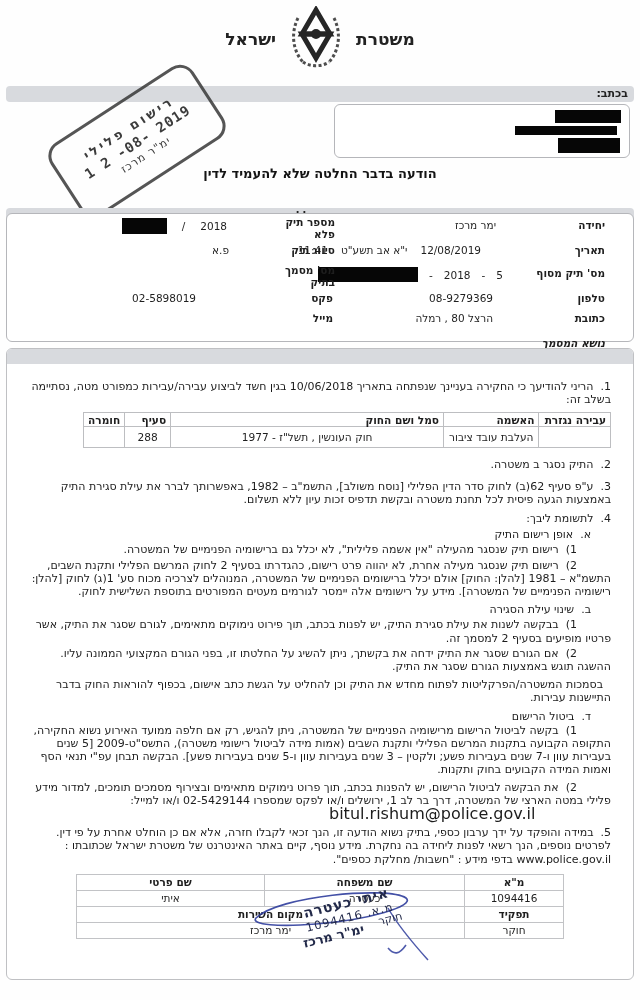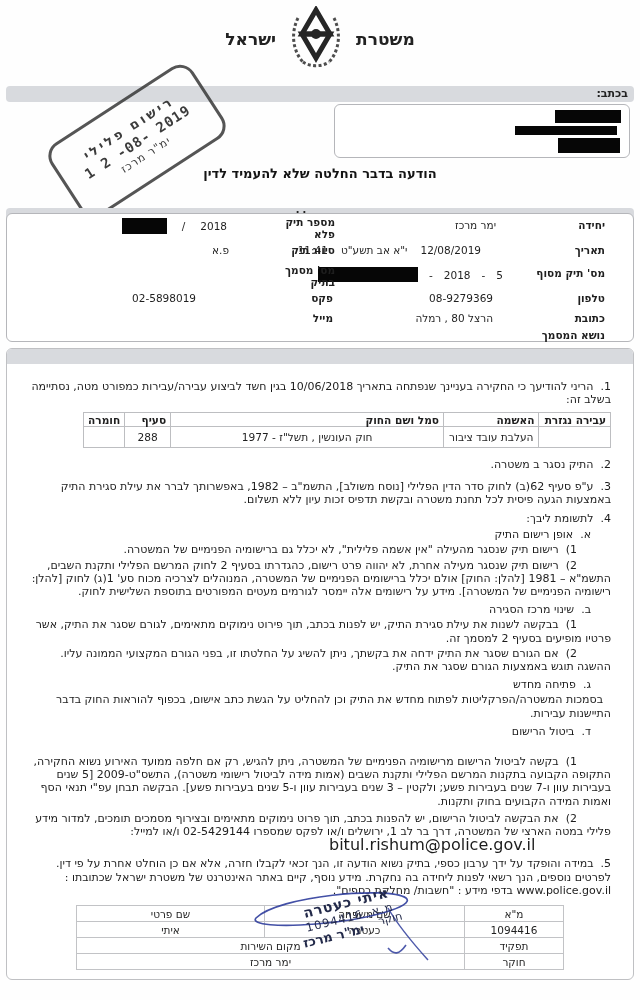--- a/index.html
+++ b/index.html
@@ -43,35 +43,35 @@
   
   .body-box { position:absolute; top:348px; left:6px; right:6px; min-height:632px; background:#fff;
               border:1px solid #bfc0c3; border-radius:6px; padding:0 22px 8px 20px; }
   .body-head { height:15px; background:#d8dade; border-radius:5px 5px 0 0; margin:0 -22px 16px -20px; }
   .bp { font-size:11px; line-height:13.2px; color:#1c1c1c; }
   .bp .num { padding-left:7px; }
   .ind2 { text-indent:20px; }
   .ind3 { text-indent:34px; }
   .indc { text-indent:8px; }
   .mb6{margin-bottom:6px}.mb5{margin-bottom:5px}.mb4{margin-bottom:4px}.mb3{margin-bottom:3px}
-  .mb2{margin-bottom:2px}.mb8{margin-bottom:8px}.mb1{margin-bottom:17px}
+  .mb2{margin-bottom:2px}.mb8{margin-bottom:8px}.mb1{margin-bottom:1px}
 
   table { border-collapse:collapse; }
   .off-table { width:528px; margin:6px 0 10px 0; font-size:10.6px; }
   .off-table th, .off-table td { border:1px solid #bdbec1; padding:0 4px; }
   .off-table th { height:14px; font-weight:bold; text-align:right; }
   .off-table td { height:21px; text-align:center; }
   .c1{width:72px}.c2{width:96px}.c3{width:276px}.c4{width:46px}.c5{width:38px}
 
   .email-line { direction:ltr; text-align:left; padding-left:302px; font-size:16px; margin-bottom:6px; }
   .closing { font-size:10.8px; margin:2px 4px 3px 0; }
 
   .sig-table { width:488px; margin-right:47px; font-size:10.5px; background:#fff; }
   .sig-table th, .sig-table td { border:1px solid #c2c3c6; height:16px; text-align:center; }
-  .sig-table th { font-weight:normal; }
+  .sig-table th { font-weight:bold; }
   .s1{width:104px}.s2{width:216px}.s3{width:204px}
 
   
   .sig-stamp { position:absolute; left:252px; top:894px; width:195px; transform:rotate(-14deg);
                direction:rtl; text-align:center; color:#232a4a; pointer-events:none; }
   .sig-stamp .n1 { font-size:14px; font-weight:bold; letter-spacing:1px; }
   .sig-stamp .n2 { font-size:11.5px; letter-spacing:1px; }
   .sig-stamp .n3 { display:flex; justify-content:center; gap:16px; align-items:flex-start; }
   .sig-stamp .role { font-size:11px; margin-top:-2px; }
   .sig-stamp .unit { font-size:13px; font-weight:bold; }
@@ -150,21 +150,21 @@
 
     <span class="gl" style="top:78px;right:28px;">טלפון</span>
     <span class="gv ltr" style="top:78px;right:140px;">08-9279369</span>
     <span class="gl" style="top:78px;right:300px;margin-left:40px;">פקס</span>
     <span class="gv ltr" style="top:78px;right:437px;">02-5898019</span>
 
     <span class="gl" style="top:98px;right:28px;">כתובת</span>
     <span class="gv" style="top:98px;right:140px;">הרצל 80 , רמלה</span>
     <span class="gl" style="top:98px;right:300px;">מייל</span>
 
-    <span class="gl" style="top:115px;right:28px;">נושא המסמך</span>
+    <span class="gl" style="top:123px;right:28px;font-style:italic;">נושא המסמך</span>
   </div>
 
   <div class="body-box">
     <div class="body-head"></div>
 
     <p class="bp mb5"><span class="num">1.</span><span>הריני להודיעך כי החקירה בעניינך שנפתחה בתאריך  10/06/2018  בגין חשד לביצוע עבירה/עבירות כמפורט מטה, נסתיימה בשלב זה:</span></p>
 
     <table class="off-table">
       <tbody>
           <tr>
@@ -185,25 +185,24 @@
       </table>
 
     <p class="bp mb8"><span class="num">2.</span><span>התיק נסגר ב משטרה.</span></p>
     <p class="bp mb6"><span class="num">3.</span><span>ע"פ סעיף 62(ב) לחוק סדר הדין הפלילי [נוסח משולב], התשמ"ב – 1982, באפשרותך לברר את עילת סגירת התיק באמצעות הגעה פיסית לכל תחנת משטרה ובקשת תדפיס זכות עיון ללא תשלום.</span></p>
     <p class="bp mb3"><span class="num">4.</span><span>לתשומת ליבך:</span></p>
 
     <p class="bp ind2 mb2"><span class="num">א.</span><span>אופן רישום התיק</span></p>
     <p class="bp ind3 mb2"><span class="num">1)</span><span>רישום תיק שנסגר מהעילה "אין אשמה פלילית", לא יכלל גם ברישומיה הפנימיים של המשטרה.</span></p>
     <p class="bp ind3 mb5"><span class="num">2)</span><span>רישום תיק שנסגר מעילה אחרת, לא יהווה פרט רישום, כהגדרתו בסעיף 2 לחוק המרשם הפלילי ותקנת השבים, התשמ"א – 1981 [להלן: החוק] אולם יכלל ברישומים הפנימיים של המשטרה, המנוהלים לצרכיה מכוח סע' 1(ג) לחוק [להלן: רישומיה הפנימיים של המשטרה]. מידע על רישומים אלה יימסר לגורמים מעטים המפורטים בתוספת השלישית לחוק.</span></p>
 
-    <p class="bp ind2 mb2"><span class="num">ב.</span><span>שינוי מרכז הסגירה</span></p>
+    <p class="bp ind2 mb2"><span class="num">ב.</span><span>שינוי עילת הסגירה</span></p>
     <p class="bp ind3 mb2"><span class="num">1)</span><span>בבקשה לשנות את עילת סגירת התיק, יש לפנות בכתב, תוך פירוט נימוקים מתאימים, לגורם שסגר את התיק, אשר פרטיו מופיעים בסעיף 2 למסמך זה.</span></p>
     <p class="bp ind3 mb5"><span class="num">2)</span><span>אם הגורם שסגר את התיק ידחה את בקשתך, ניתן להשיג על החלטתו זו, בפני הגורם המקצועי הממונה עליו. ההשגה תוגש באמצעות הגורם שסגר את התיק.</span></p>
 
-    <p class="bp ind2 mb2"><span class="num">ג.</span><span>פתיחה מחדש</span></p>
     <p class="bp indc mb5">בסמכות המשטרה/הפרקליטות לפתוח מחדש את התיק וכן להחליט על הגשת כתב אישום, בכפוף להוראות החוק בדבר התיישנות עבירות.</p>
 
     <p class="bp ind2 mb1"><span class="num">ד.</span><span>ביטול הרישום</span></p>
     <p class="bp ind3 mb4"><span class="num">1)</span><span>בקשה לביטול הרישום מרישומיה הפנימיים של המשטרה, ניתן להגיש, רק אם חלפה ממועד האירוע נשוא החקירה, התקופה הקבועה בתקנות המרשם הפלילי ותקנת השבים (אמות מידה לביטול רישומי משטרה), התשס"ט-2009 [5 שנים בעבירות עוון ו-7 שנים בעבירות פשע; ולקטין – 3 שנים בעבירות עוון ו-5 שנים בעבירות פשע]. הבקשה תבחן עפ"י תנאי הסף ואמות המידה הקבועים בחוק ותקנות.</span></p>
     <p class="bp ind3"><span class="num">2)</span><span>את הבקשה לביטול הרישום, יש להפנות בכתב, תוך פרוט נימוקים מתאימים ובצירוף מסמכים תומכים, למדור מידע פלילי במטה הארצי של המשטרה, דרך בר לב 1, ירושלים ו/או לפקס שמספרו 02-5429144 ו/או למייל:</span></p>
     <p class="bp email-line">bitul.rishum@police.gov.il</p>
 
     <p class="bp mb8"><span class="num">5.</span><span>במידה והופקד על ידך ערבון כספי, בתיק נשוא הודעה זו, הנך זכאי לקבלו חזרה, אלא אם כן הוחלט אחרת על פי דין. לפרטים נוספים, הנך רשאי לפנות ליחידה בה נחקרת. מידע נוסף, קיים באתר האינטרנט של משטרת ישראל שכתובתו : www.police.gov.il בדפי מידע : "חשבות/ מחלקת כספים".</span></p>
 
 

